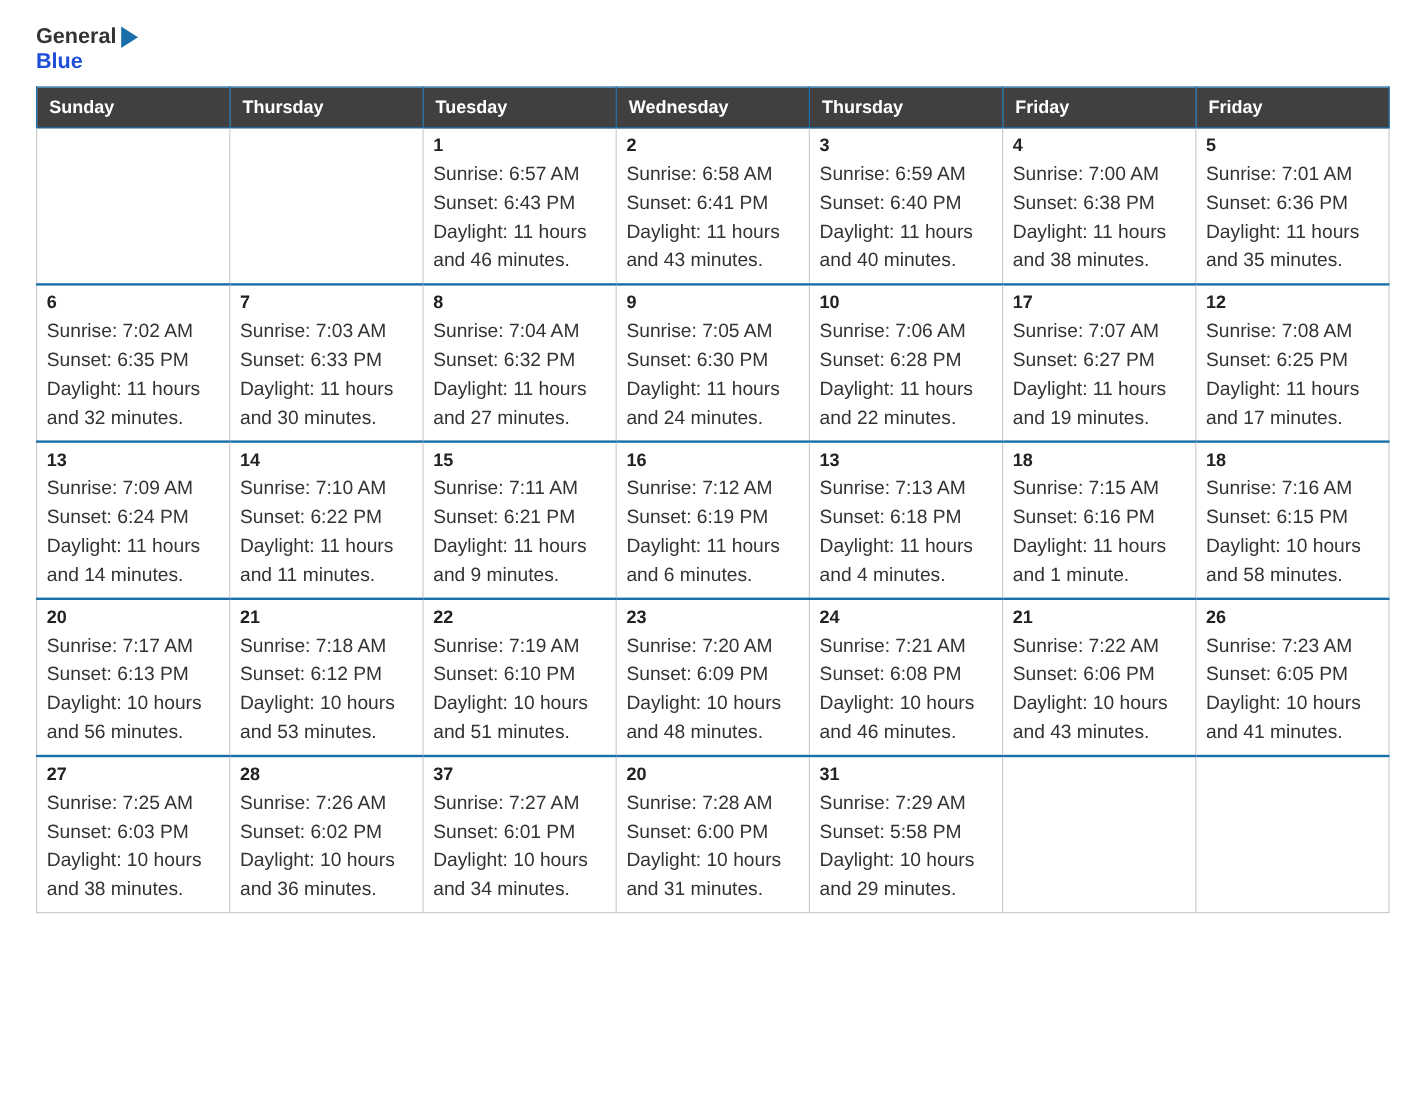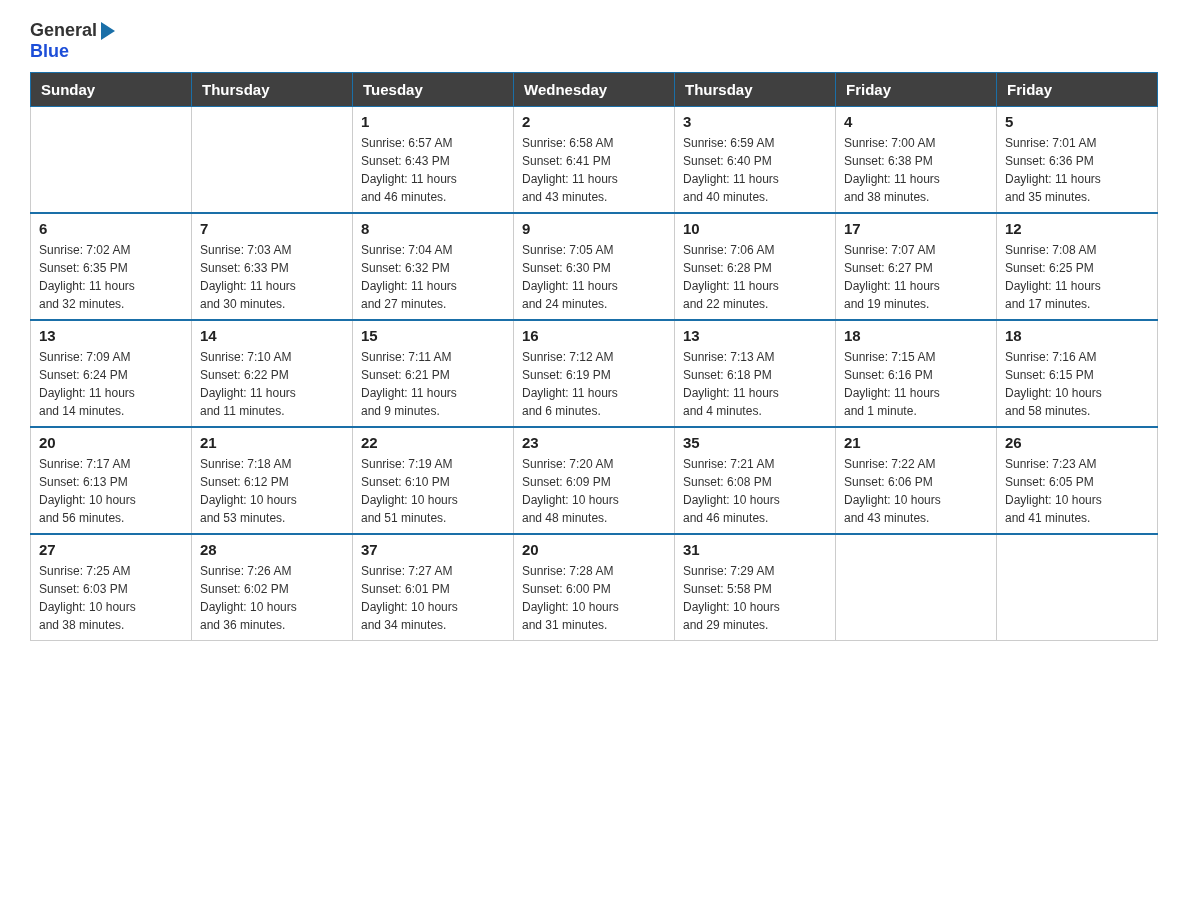--- a/index.html
+++ b/index.html
@@ -55,21 +55,21 @@
       width: 14.28%;
       min-height: 100px;
     }
     .day-number {
       font-size: 15px;
       font-weight: bold;
       color: #222;
       margin-bottom: 4px;
     }
     .day-info {
-      font-size: 12px;
+      font-size: 16px;
       color: #333;
       line-height: 1.5;
     }
     .empty-cell {
       background: #fff;
     }
     tr:not(:last-child) td {
       border-bottom: 2px solid #1a6fa8;
     }
     .logo-wrapper {
@@ -229,21 +229,21 @@
         </td>
         <td>
           <div class="day-number">22</div>
           <div class="day-info">Sunrise: 7:19 AM<br>Sunset: 6:10 PM<br>Daylight: 10 hours<br>and 51 minutes.</div>
         </td>
         <td>
           <div class="day-number">23</div>
           <div class="day-info">Sunrise: 7:20 AM<br>Sunset: 6:09 PM<br>Daylight: 10 hours<br>and 48 minutes.</div>
         </td>
         <td>
-          <div class="day-number">35</div>
+          <div class="day-number">24</div>
           <div class="day-info">Sunrise: 7:21 AM<br>Sunset: 6:08 PM<br>Daylight: 10 hours<br>and 46 minutes.</div>
         </td>
         <td>
           <div class="day-number">21</div>
           <div class="day-info">Sunrise: 7:22 AM<br>Sunset: 6:06 PM<br>Daylight: 10 hours<br>and 43 minutes.</div>
         </td>
         <td>
           <div class="day-number">26</div>
           <div class="day-info">Sunrise: 7:23 AM<br>Sunset: 6:05 PM<br>Daylight: 10 hours<br>and 41 minutes.</div>
         </td>

